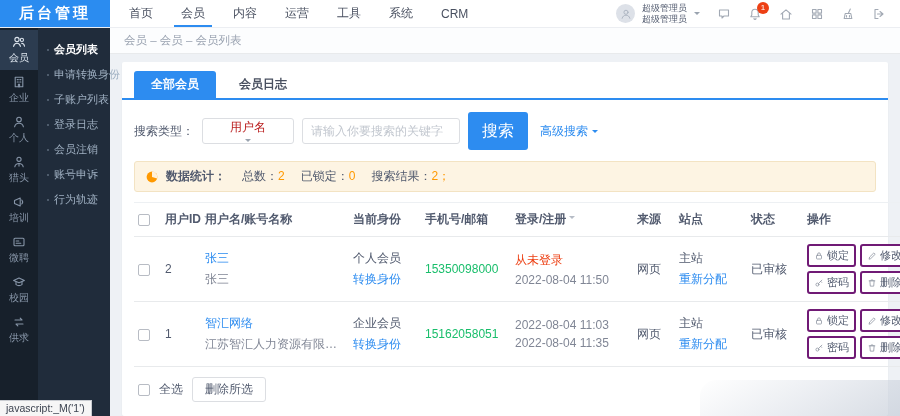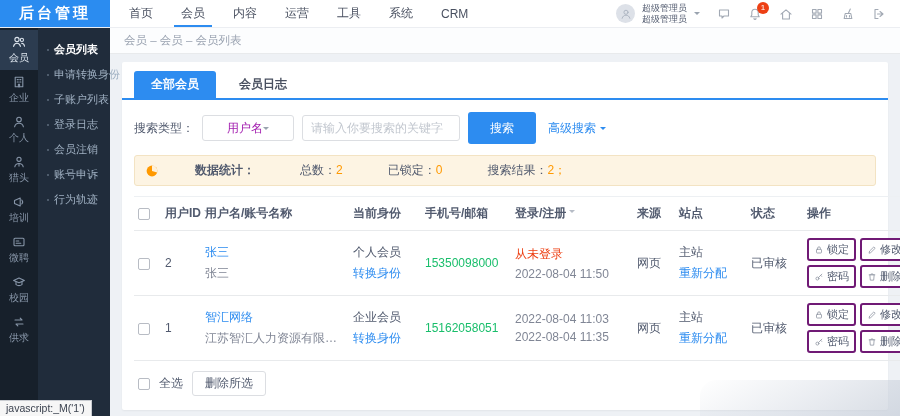--- a/index.html
+++ b/index.html
@@ -36,27 +36,27 @@
   .main { flex:1; position:relative; overflow:hidden; }
   .breadcrumb-strip { height:26px; background:#fcfdfe; border-bottom:1px solid #e8eaec; display:flex; align-items:center; padding-left:14px; font-size:11.5px; color:#99a2b0; }
 
   .card { margin:8px 12px 0; background:#fff; border-radius:2px; box-shadow:0 1px 2px rgba(0,0,0,.05); padding-bottom:4px; }
   .tabbar { display:flex; gap:6px; padding:9px 12px 0; border-bottom:2px solid #2d8cf0; }
   .tab { padding:5px 17px; font-size:12px; font-weight:bold; color:#495060; cursor:pointer; }
   .tab.active { background:#2d8cf0; color:#fff; border-radius:3px 3px 0 0; }
 
   .search-row { display:flex; align-items:center; gap:8px; padding:12px 12px 9px; }
   .search-label { color:#515a6e; }
-  .select { width:92px; height:26px; border:1px solid #dcdee2; border-radius:3px; background:#fff; display:flex; align-items:center; justify-content:center; padding:0 8px; cursor:pointer; color:#a21caf; }
+  .select { width:92px; height:26px; border:1px solid #dcdee2; border-radius:3px; background:#fff; display:flex; align-items:center; justify-content:flex-start; padding:0 8px; cursor:pointer; color:#b91c1c;flex-direction:column; }
   .search-input { width:158px; height:26px; border:1px solid #dcdee2; border-radius:3px; padding:0 8px; font-size:12px; color:#515a6e; font-family:"Liberation Sans", sans-serif; outline:none; }
   .search-input::placeholder { color:#c2c7cf; }
-  .btn-primary { height:32px; padding:0 22px; background:#2d8cf0; border:none; border-radius:3px; color:#fff; font-size:12px; cursor:pointer; font-family:"Liberation Sans", sans-serif; }
+  .btn-primary { height:38px; padding:0 14px; background:#2d8cf0; border:none; border-radius:3px; color:#fff; font-size:16px; cursor:pointer; font-family:"Liberation Sans", sans-serif; }
   .advanced { display:flex; align-items:center; gap:4px; color:#2d8cf0; font-size:12px; cursor:pointer; margin-left:4px; }
 
-  .stats { margin:2px 12px 0; background:#fdf4e3; border:1px solid #f3e3c3; border-radius:3px; padding:6px 10px; display:flex; align-items:center; font-size:12px; color:#515a6e;gap:29px; }
+  .stats { margin:2px 12px 0; background:#fdf4e3; border:1px solid #f3e3c3; border-radius:3px; padding:6px 10px; display:flex; align-items:center; font-size:12px; color:#515a6e; }
   .stats .seg { margin-left:16px; }
   .stats .seg:first-of-type { margin-left:7px; font-weight:bold; }
   .stats .num { color:#ff9900; }
 
   table { margin:10px 12px 0; width:calc(100% - 24px); border-collapse:collapse; table-layout:fixed; font-size:12px; }
   th { color:#515a6e; font-weight:bold; text-align:left; padding:8px 4px; border-top:1px solid #edf0f3; border-bottom:1px solid #e8eaec; white-space:nowrap; }
   td { padding:7px 4px; border-bottom:1px solid #e8eaec; vertical-align:middle; color:#515a6e; }
   .l1 { margin-bottom:4px; white-space:nowrap; overflow:hidden; text-overflow:ellipsis; }
   .l2 { white-space:nowrap; overflow:hidden; text-overflow:ellipsis; }
   .link { color:#2d8cf0; cursor:pointer; }

